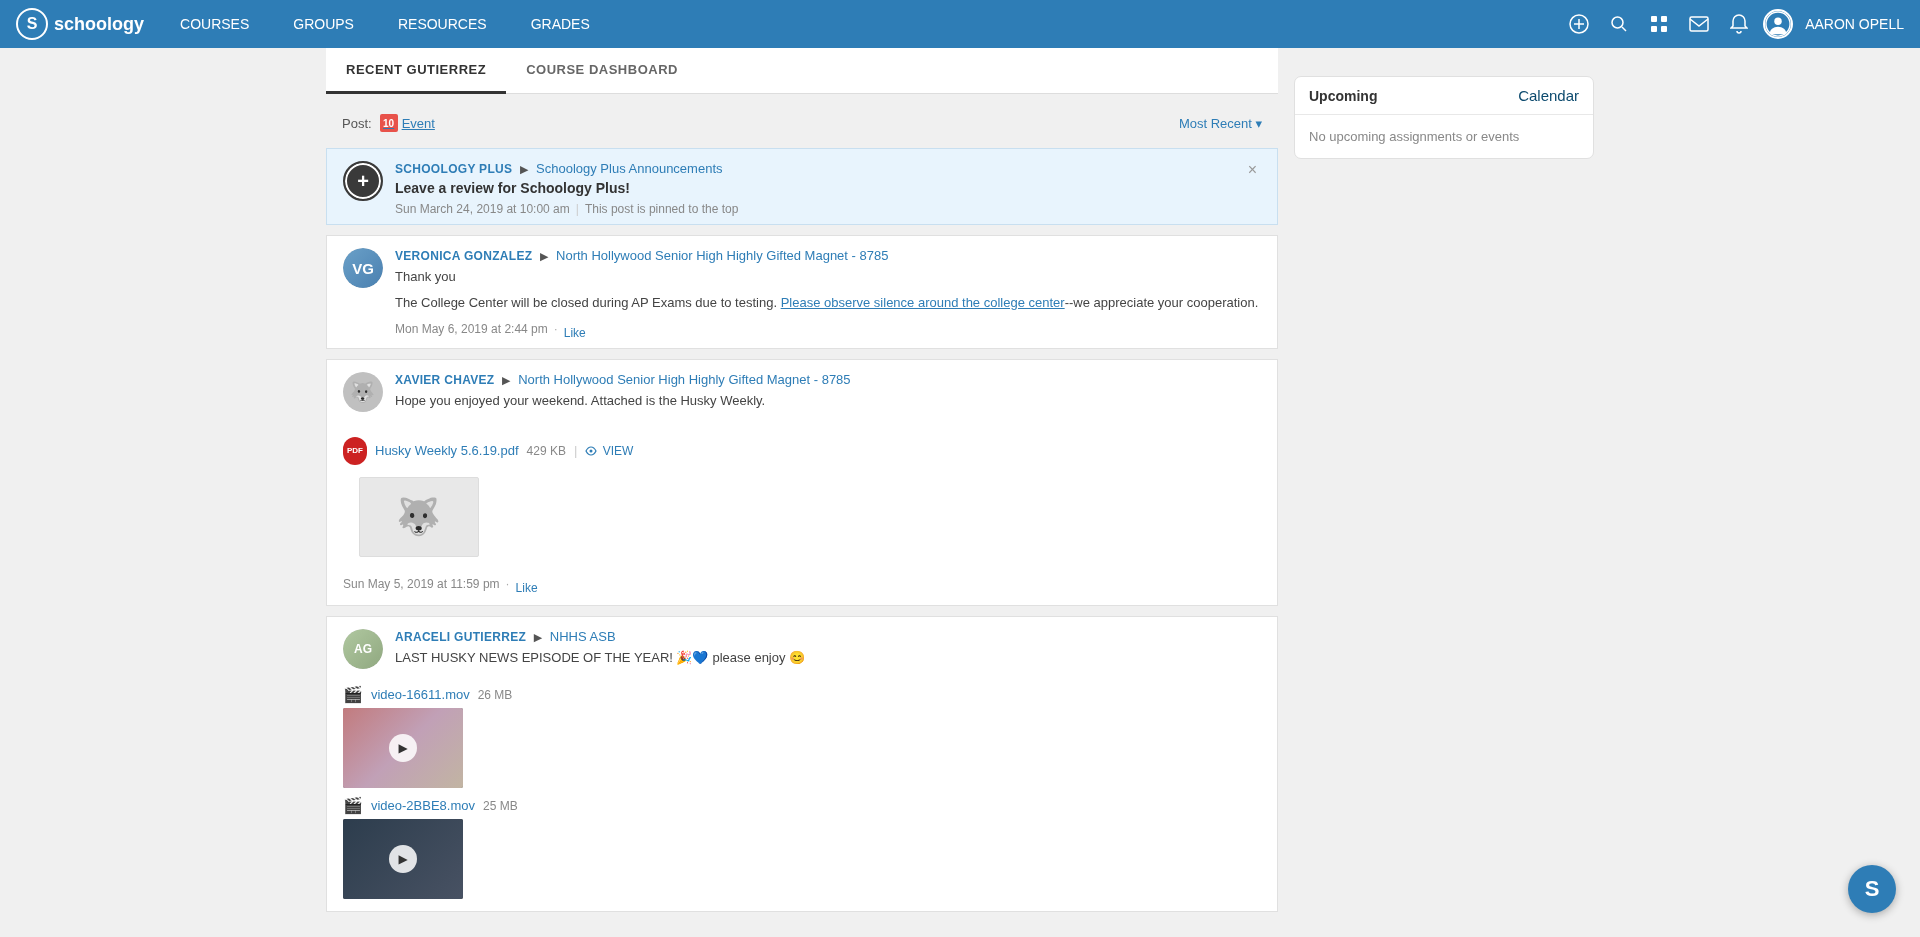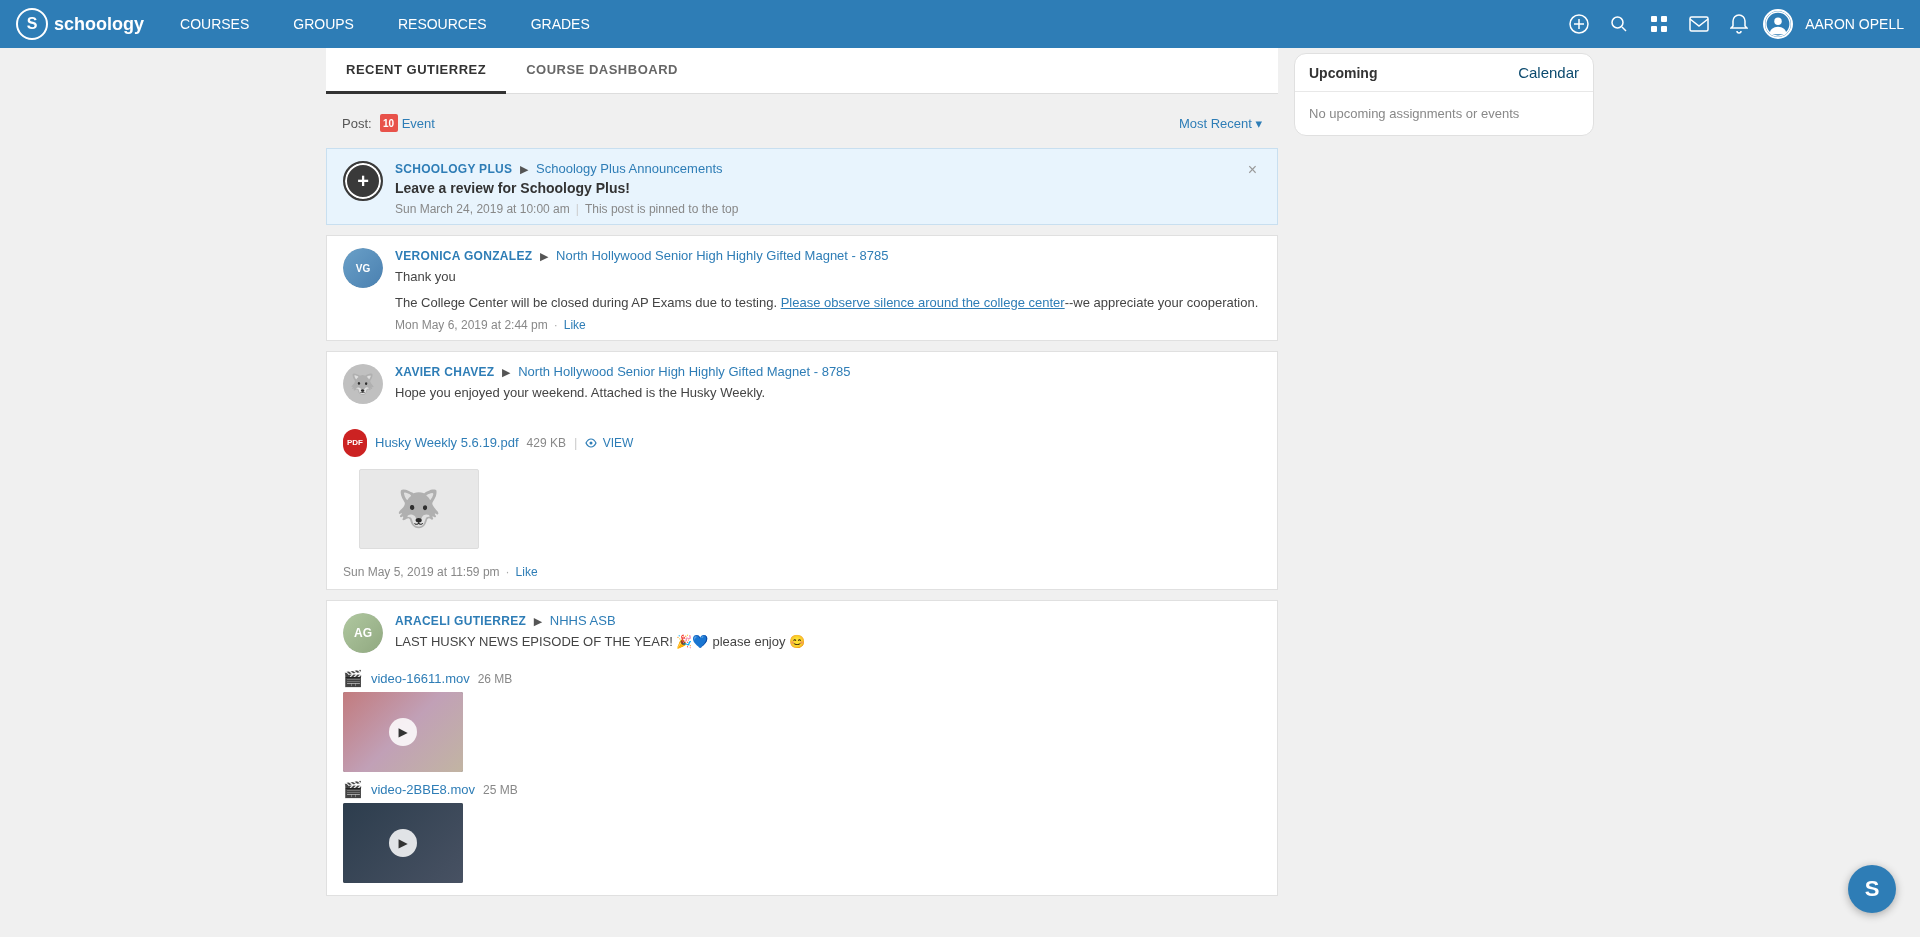--- a/index.html
+++ b/index.html
@@ -141,20 +141,21 @@
       font-weight: 500;
     }
     .post-event-btn {
       display: flex;
       align-items: center;
       gap: 4px;
       color: #2e7db6;
       font-size: 13px;
       cursor: pointer;
       font-weight: 500;
+      text-decoration: underline;
     }
     .event-icon-sq {
       width: 18px; height: 18px;
       background: #e8524a;
       border-radius: 2px;
       display: flex; align-items: center; justify-content: center;
       color: white;
       font-size: 10px;
       font-weight: bold;
     }
@@ -264,20 +265,21 @@
       overflow: hidden;
       margin-right: 12px;
       flex-shrink: 0;
       background: #ddd;
       display: flex; align-items: center; justify-content: center;
     }
     .action-link {
       color: #2e7db6;
       font-size: 12px;
       cursor: pointer;
+      margin-top: 8px;
     }
     .action-dot { color: #aaa; font-size: 12px; }
 
     
     .attachment {
       display: flex;
       align-items: center;
       gap: 8px;
       padding: 8px 16px;
       margin: 4px 0;
@@ -361,22 +363,22 @@
     }
 
     
     .sidebar {
       width: 300px;
       flex-shrink: 0;
     }
     .upcoming-widget {
       background: white;
       border: 1px solid #e0e0e0;
-      border-radius: 12px;
-      margin-top: 5px;
+      border-radius: 7px;
+      margin-top: 28px;
     }
     .widget-header {
       display: flex;
       justify-content: space-between;
       align-items: center;
       padding: 10px 14px;
       border-bottom: 1px solid #e8e8e8;
     }
     .widget-title {
       font-size: 14px;
@@ -407,21 +409,21 @@
       font-size: 22px;
       font-weight: bold;
       cursor: pointer;
       box-shadow: 0 2px 8px rgba(0,0,0,0.3);
     }
 
     
     .avatar-veronica {
       background: linear-gradient(135deg, #6aa0c8, #4a80b0);
       color: white;
-      font-size: 10px;
+      font-size: 15px;
       font-weight: bold;
       border-radius: 50%;
       width: 40px; height: 40px;
       display: flex; align-items: center; justify-content: center;
     }
     .avatar-xavier {
       background: #c0c0c0;
       border-radius: 50%;
       width: 40px; height: 40px;
       display: flex; align-items: center; justify-content: center;

